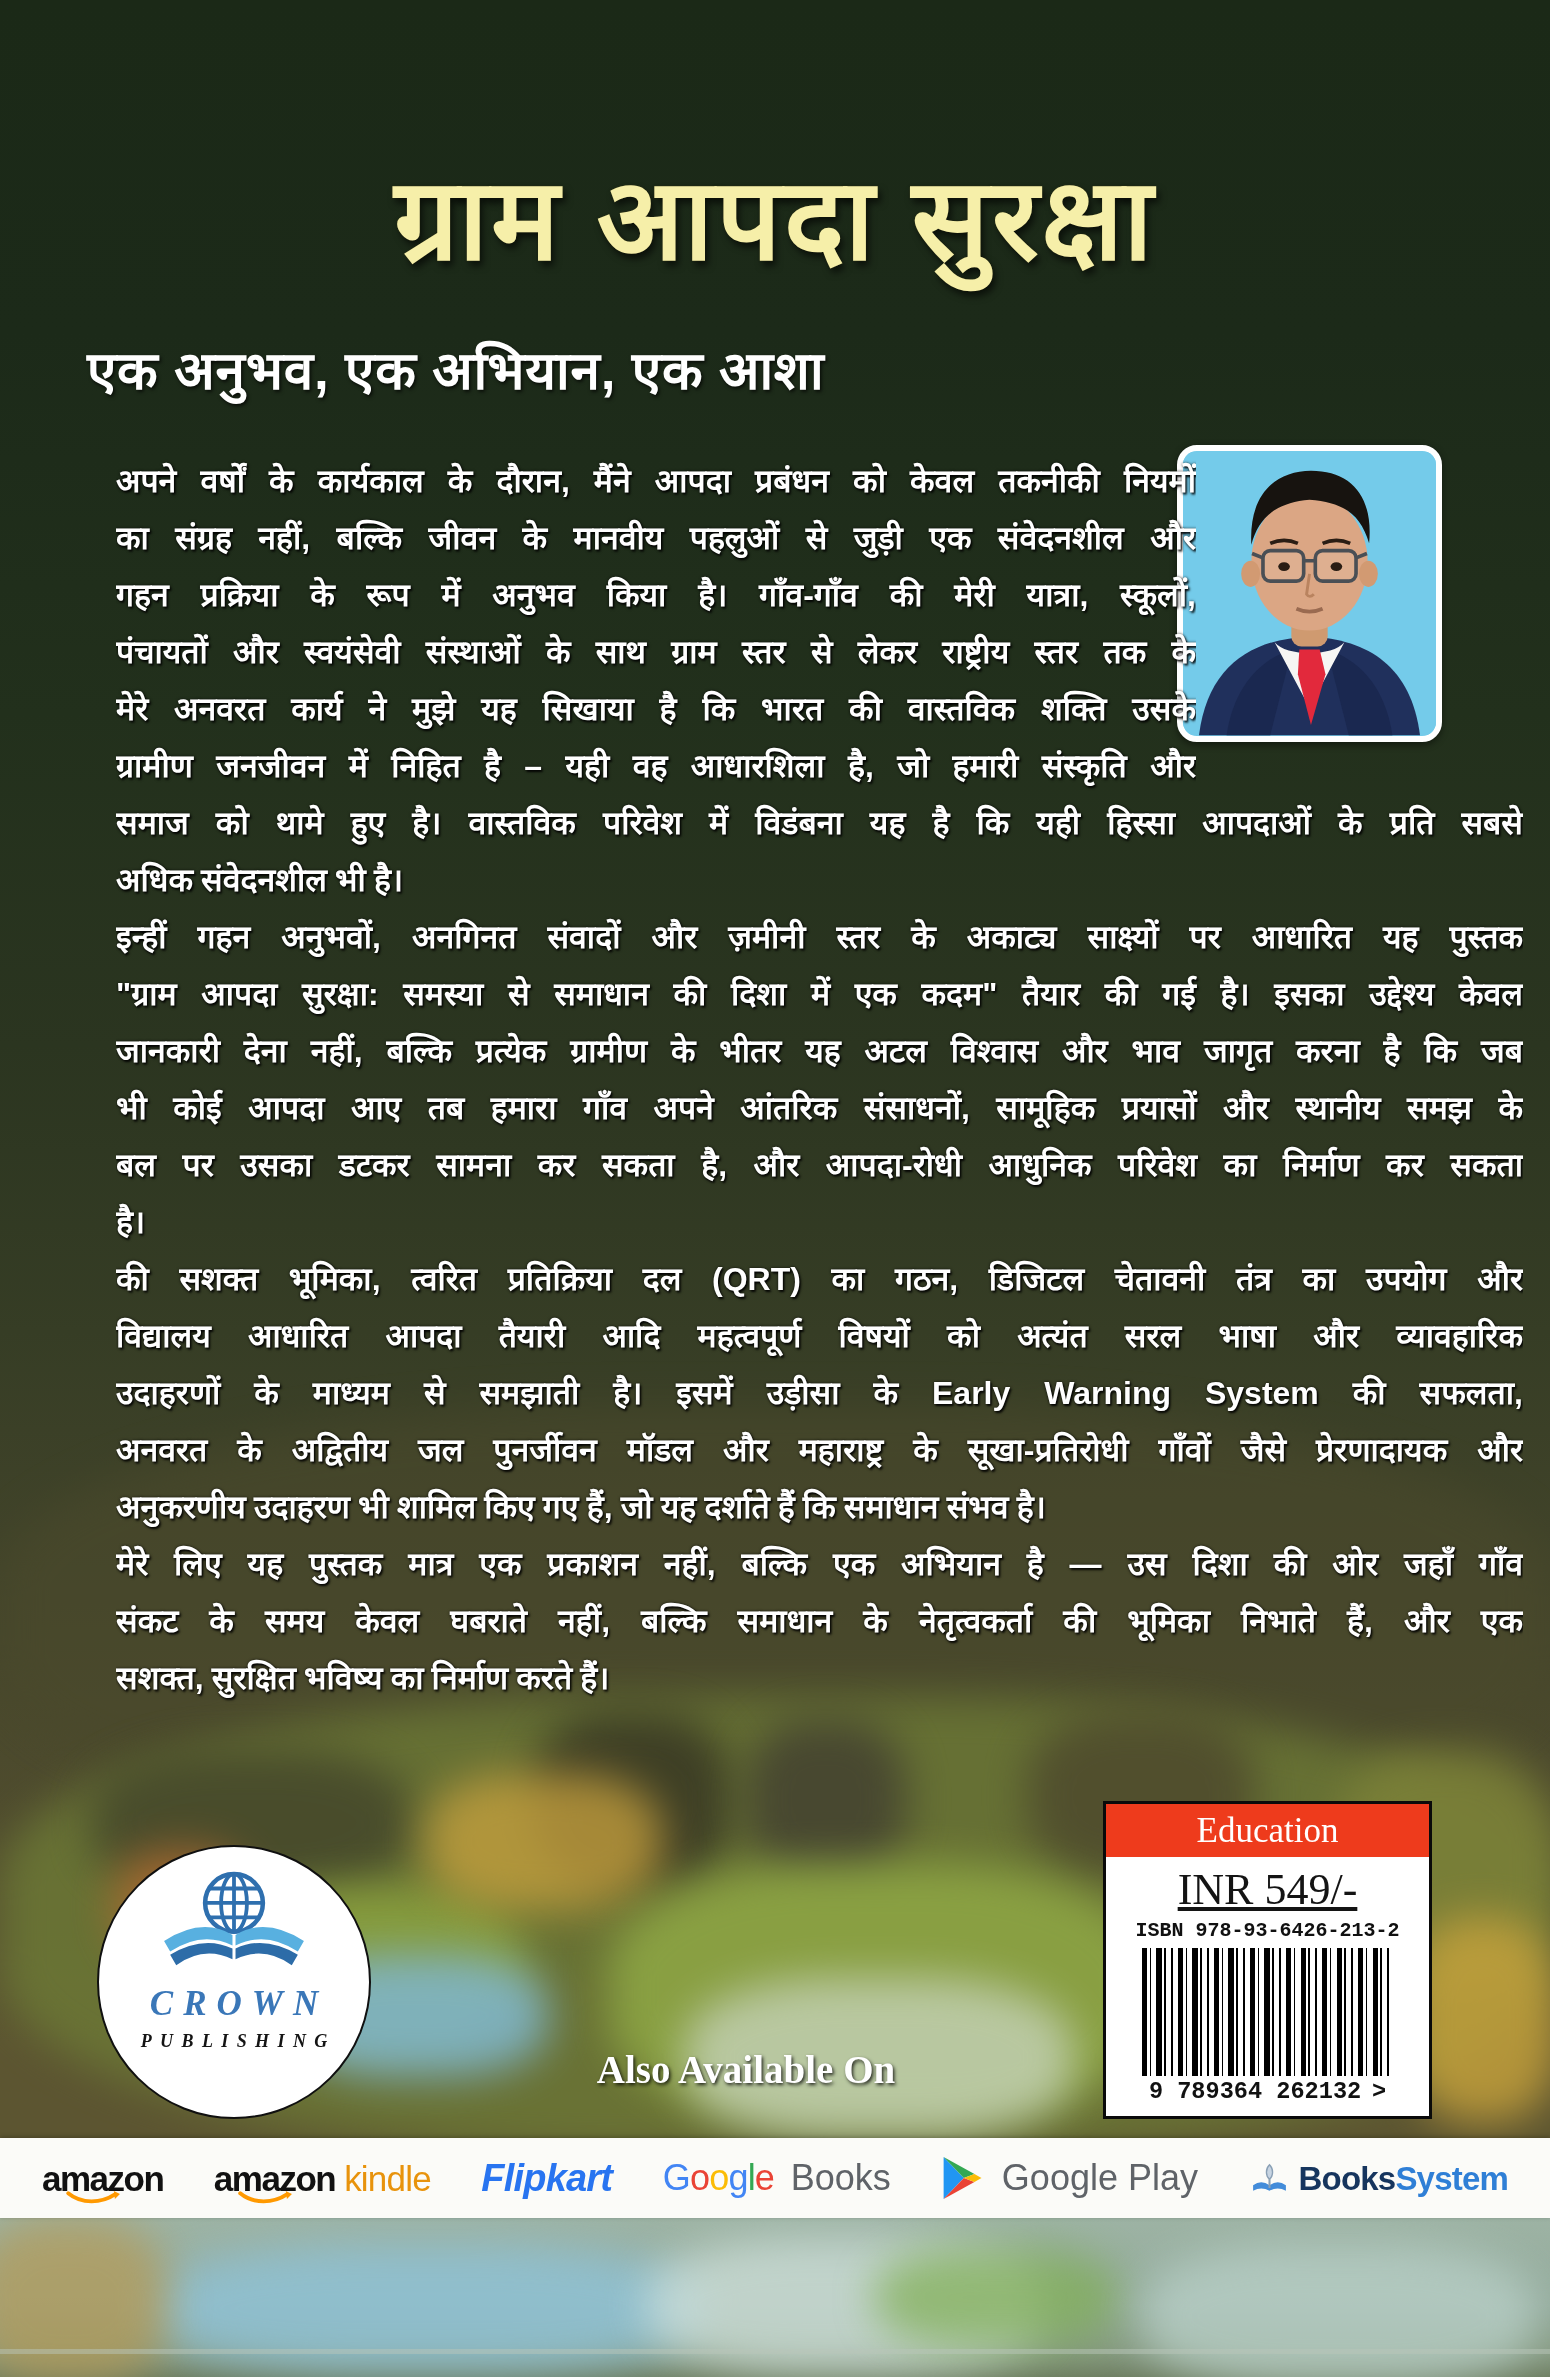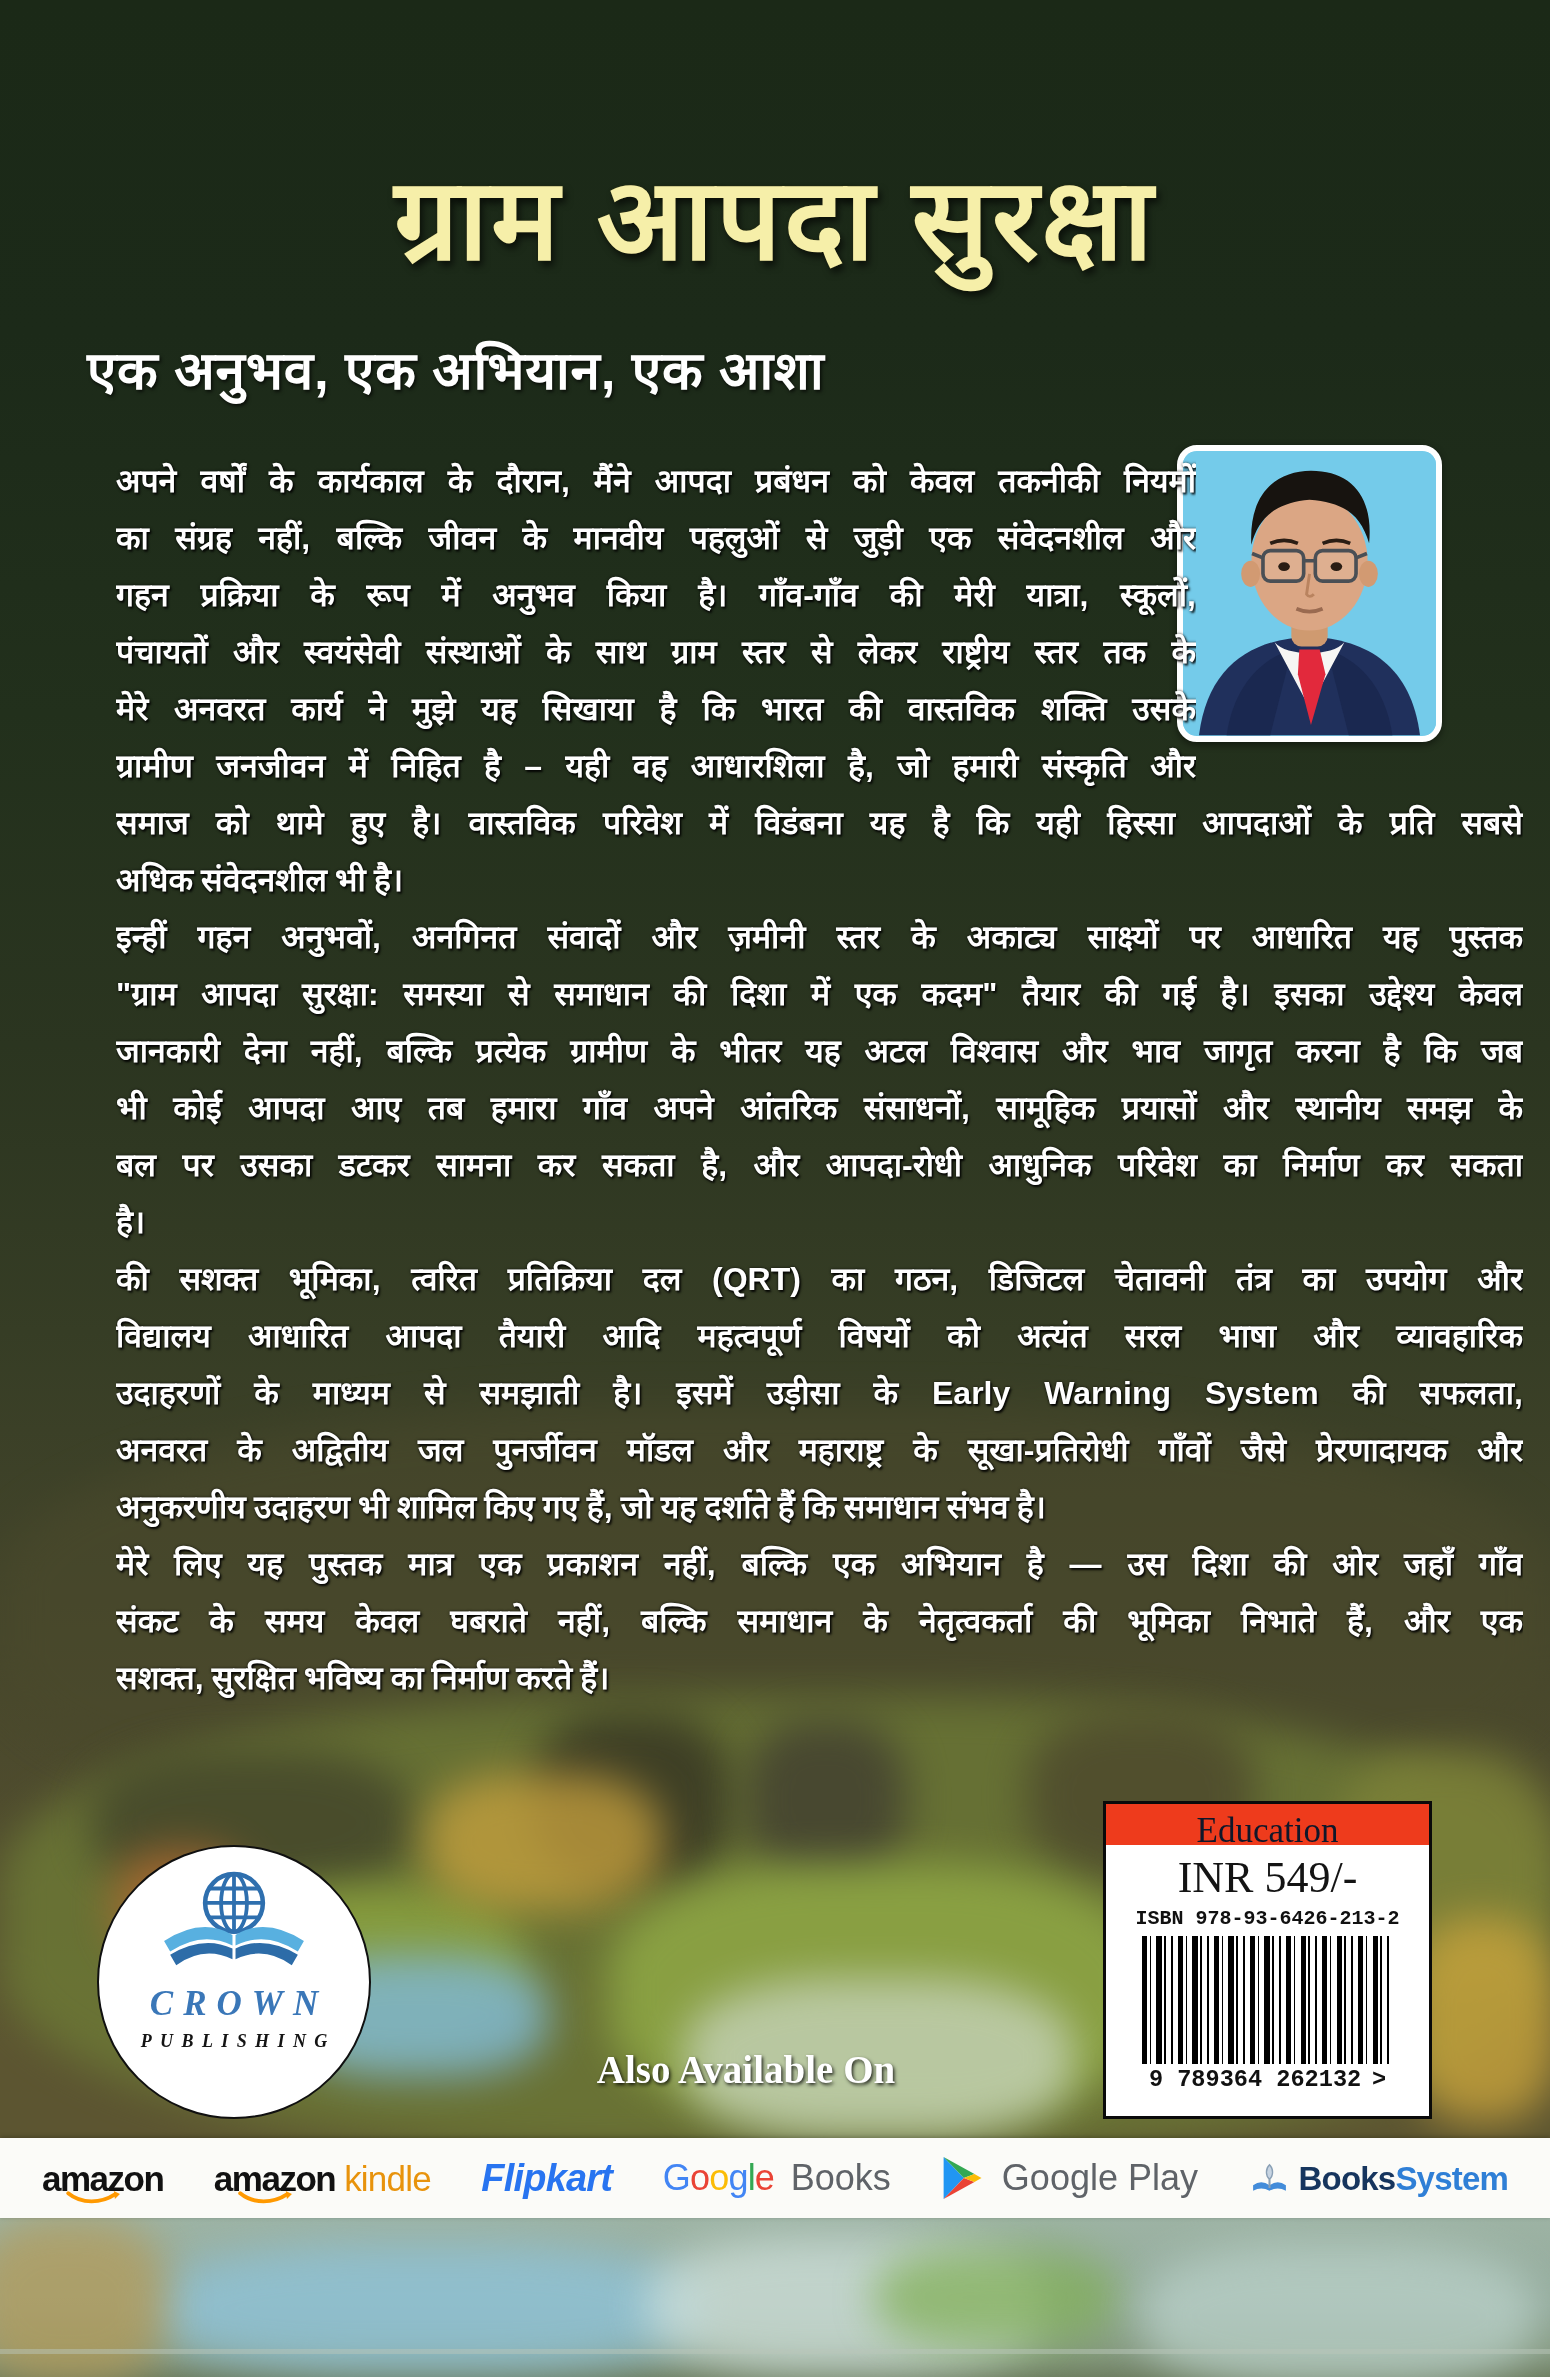--- a/index.html
+++ b/index.html
@@ -38,24 +38,24 @@
   .publisher{position:absolute;left:97px;top:1845px;width:274px;height:274px;border-radius:50%;
     background:#ffffff;border:2.3px solid #101010;display:flex;flex-direction:column;align-items:center;
     justify-content:flex-start;padding-top:21px;box-sizing:border-box;font-style:italic;}
   .pub-name{font-family:"Liberation Serif","DejaVu Serif",serif;font-size:35px;letter-spacing:10px;
     font-weight:600;margin-top:1.5px;text-indent:10px;}
   .pub-sub{font-family:"Liberation Serif","DejaVu Serif",serif;font-size:18px;letter-spacing:8.4px;
     font-weight:600;color:#141414;margin-top:7.6px;text-indent:8.4px;}
   
   .price-box{position:absolute;left:1103px;top:1801px;width:329px;height:318px;box-sizing:border-box;
     background:#ffffff;border:3px solid #0a0a0a;}
-  .category-band{height:41px;line-height:53px;text-align:center;color:#0f172a;
+  .category-band{height:53px;line-height:53px;text-align:center;color:#ffffff;
     font-family:"Liberation Serif","DejaVu Serif",serif;font-size:35px;}
   .price{margin-top:10.7px;text-align:center;font-family:"Liberation Serif","DejaVu Serif",serif;
-    font-size:44px;color:#141414;line-height:1;}
+    font-size:44px;color:#141414;line-height:1;text-decoration:underline;}
   .isbn{margin-top:7.6px;text-align:center;font-family:"Liberation Mono","DejaVu Sans Mono",monospace;
     font-size:20px;font-weight:700;color:#111;white-space:nowrap;letter-spacing:0;}
   .barcode{width:251px;height:128px;margin:6px auto 0;
     background:repeating-linear-gradient(90deg,#000 0 4.6px,#fff 4.6px 7.6px,#000 7.6px 9px,#fff 9px 14.5px,#000 14.5px 20px,#fff 20px 22px,#000 22px 23.6px,#fff 23.6px 29px,#000 29px 31px,#fff 31px 36px);}
   .barcode-digits{width:274px;margin:1.5px auto 0;display:flex;justify-content:center;gap:10.7px;
     font-family:"Liberation Mono","DejaVu Sans Mono",monospace;font-size:23.6px;font-weight:700;color:#111;}
   
   .also-available{position:absolute;left:0;right:58px;top:2047px;text-align:center;color:#ffffff;
     font-family:"Liberation Serif","DejaVu Serif",serif;font-size:39px;font-weight:700;
     text-shadow:1.5px 2.3px 3.8px rgba(0,0,0,.8);}

